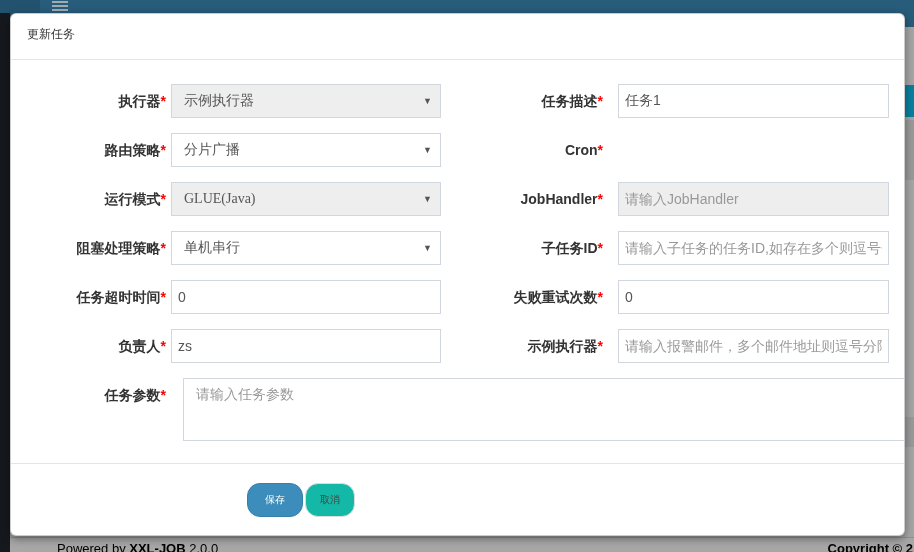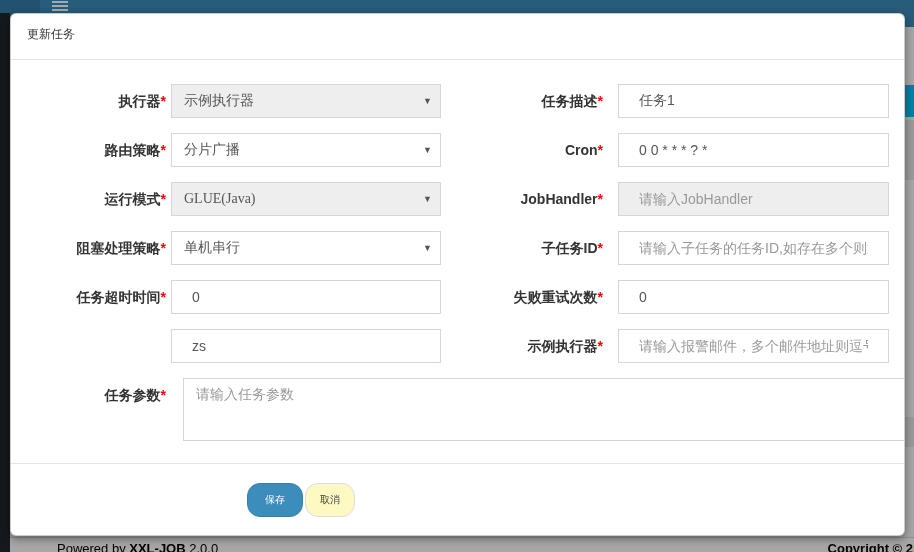--- a/index.html
+++ b/index.html
@@ -34,31 +34,31 @@
             color:#333; text-align:right; white-space:nowrap; }
   .flabel .req { color:#ff0000; font-weight:bold; }
   .lab-l { left:0; width:155px; }
   .lab-r { left:410px; width:182px; }
   .ctrl { position:absolute; top:0; height:34px; border:1px solid #d2d6de; background:#fff;
           font-size:14px; color:#555;font-family:Liberation Serif, serif; }
   .ctrl-l { left:160px; width:270px; }
   .ctrl-r { left:607px; width:271px; }
   .sel { line-height:32px; padding:0 22px 0 12px; cursor:pointer; overflow:hidden; white-space:nowrap; }
   .sel .arrow { position:absolute; right:8px; top:0; line-height:32px; font-size:9px; color:#555; }
-  .inp { padding:0 20px; outline:none; font-family:"Liberation Sans","DejaVu Sans",sans-serif; }
+  .inp { padding:0 6px; outline:none; font-family:"Liberation Sans","DejaVu Sans",sans-serif; }
   input.inp::placeholder, textarea.inp::placeholder { color:#999; opacity:1; }
   .disabled { background:#eee !important; cursor:not-allowed; }
   .txta { position:absolute; left:172px; width:856px; height:63px; resize:both;
           padding:6px 12px; line-height:18px; }
 
   .btn-divider { position:absolute; left:0; top:449px; width:100%; border-top:1px solid #e5e5e5; }
   .btn { position:absolute; top:469px; height:34px; line-height:32px; font-size:10px; text-align:center;
          border-radius:13px; cursor:pointer; display:inline-block; }
   .btn-save { left:236px; width:56px; background:#3c8dbc; border:1px solid #367fa9; color:#fff; }
-  .btn-cancel { left:294px; width:50px; background:#fef9c3; border:1px solid #ddd; color:#444; }
+  .btn-cancel { left:294px; width:50px; background:#14b8a6; border:1px solid #ddd; color:#444; }
 </style>
 </head>
 <body>
 
 <div id="screen">
 
   <div class="topbar">
     <div class="topbar-logo"></div>
     <div class="hamburger">
         <i></i>
@@ -86,21 +86,20 @@
       <div class="flabel lab-l"><span>执行器</span><span class="req">*</span></div>
       <div class="ctrl ctrl-l sel disabled"><span>示例执行器</span><span class="arrow">▼</span></div>
       <div class="flabel lab-r"><span>任务描述</span><span class="req">*</span></div>
       <input class="ctrl ctrl-r inp" value="任务1" style="">
     </div>
 
     <div class="frow" style="top:119px;">
       <div class="flabel lab-l"><span>路由策略</span><span class="req">*</span></div>
       <div class="ctrl ctrl-l sel"><span>分片广播</span><span class="arrow">▼</span></div>
       <div class="flabel lab-r"><span>Cron</span><span class="req">*</span></div>
-      <input class="ctrl ctrl-r inp" value="0 0 * * * ? *" style="">
     </div>
 
     <div class="frow" style="top:168px;">
       <div class="flabel lab-l"><span>运行模式</span><span class="req">*</span></div>
       <div class="ctrl ctrl-l sel disabled"><span>GLUE(Java)</span><span class="arrow">▼</span></div>
       <div class="flabel lab-r"><span>JobHandler</span><span class="req">*</span></div>
       <input class="ctrl ctrl-r inp disabled" disabled="" placeholder="请输入JobHandler" style="">
     </div>
 
     <div class="frow" style="top:217px;">
@@ -111,20 +110,21 @@
     </div>
 
     <div class="frow" style="top:266px;">
       <div class="flabel lab-l"><span>任务超时时间</span><span class="req">*</span></div>
       <input class="ctrl ctrl-l inp" value="0" style="">
       <div class="flabel lab-r"><span>失败重试次数</span><span class="req">*</span></div>
       <input class="ctrl ctrl-r inp" value="0" style="">
     </div>
 
     <div class="frow" style="top:315px;">
+      <div class="flabel lab-l"><span>负责人</span><span class="req">*</span></div>
       <input class="ctrl ctrl-l inp" value="zs" style="">
       <div class="flabel lab-r"><span>示例执行器</span><span class="req">*</span></div>
       <input class="ctrl ctrl-r inp" placeholder="请输入报警邮件，多个邮件地址则逗号分隔" style="">
     </div>
 
     <div class="frow" style="top:364px; height:63px;">
       <div class="flabel lab-l"><span>任务参数</span><span class="req">*</span></div>
       <textarea class="ctrl inp txta" placeholder="请输入任务参数" style=""></textarea>
     </div>
 

